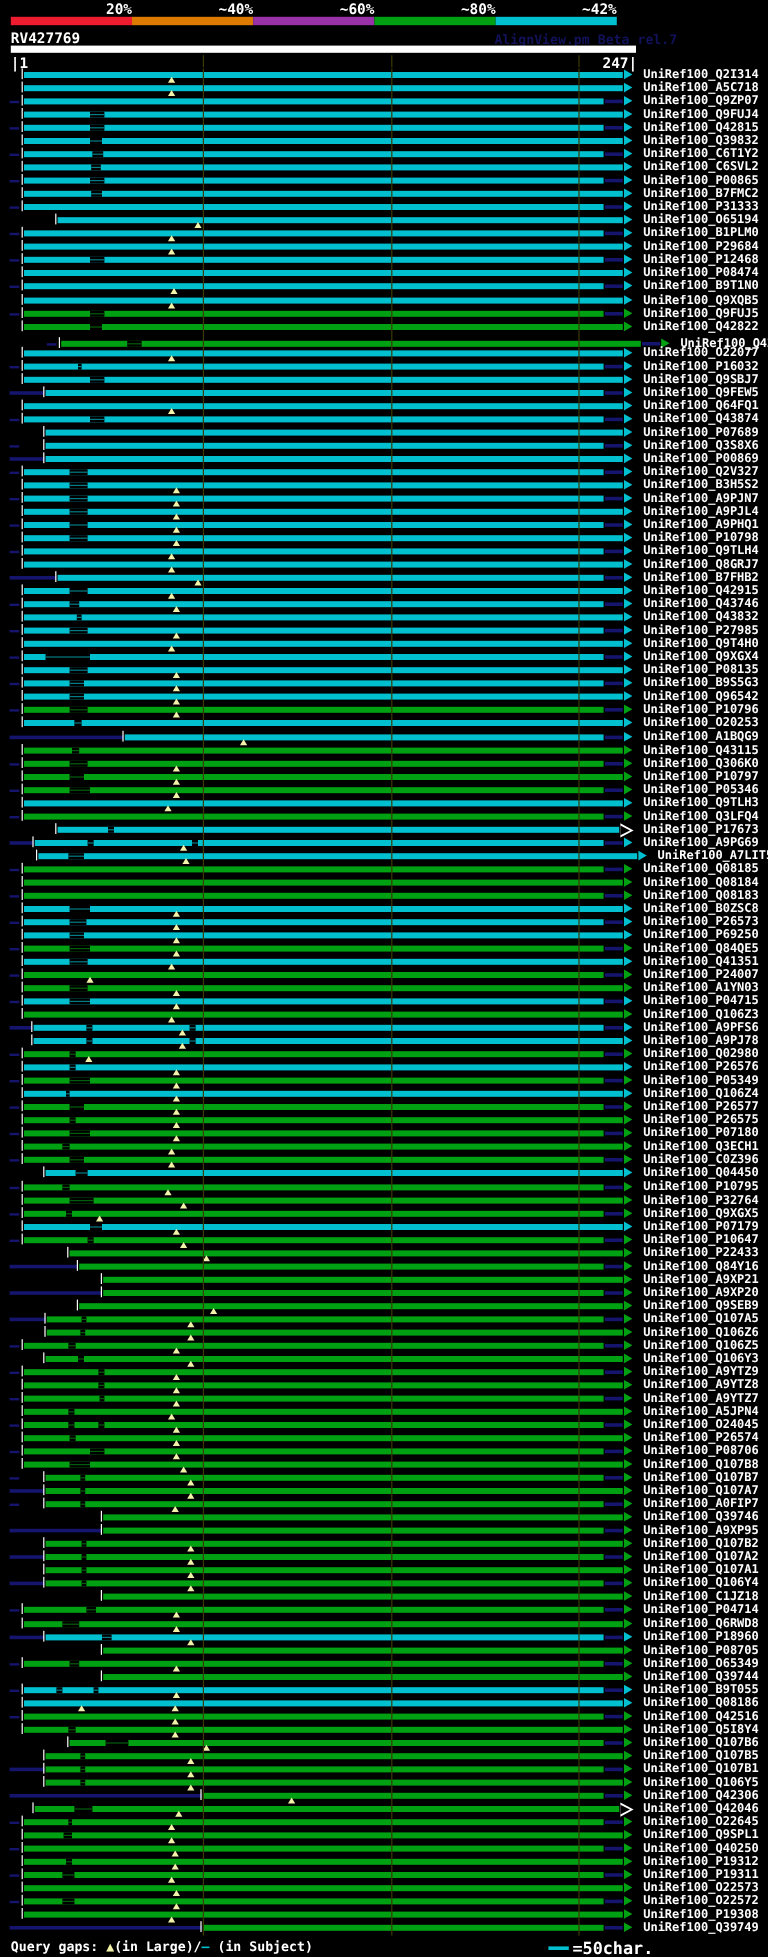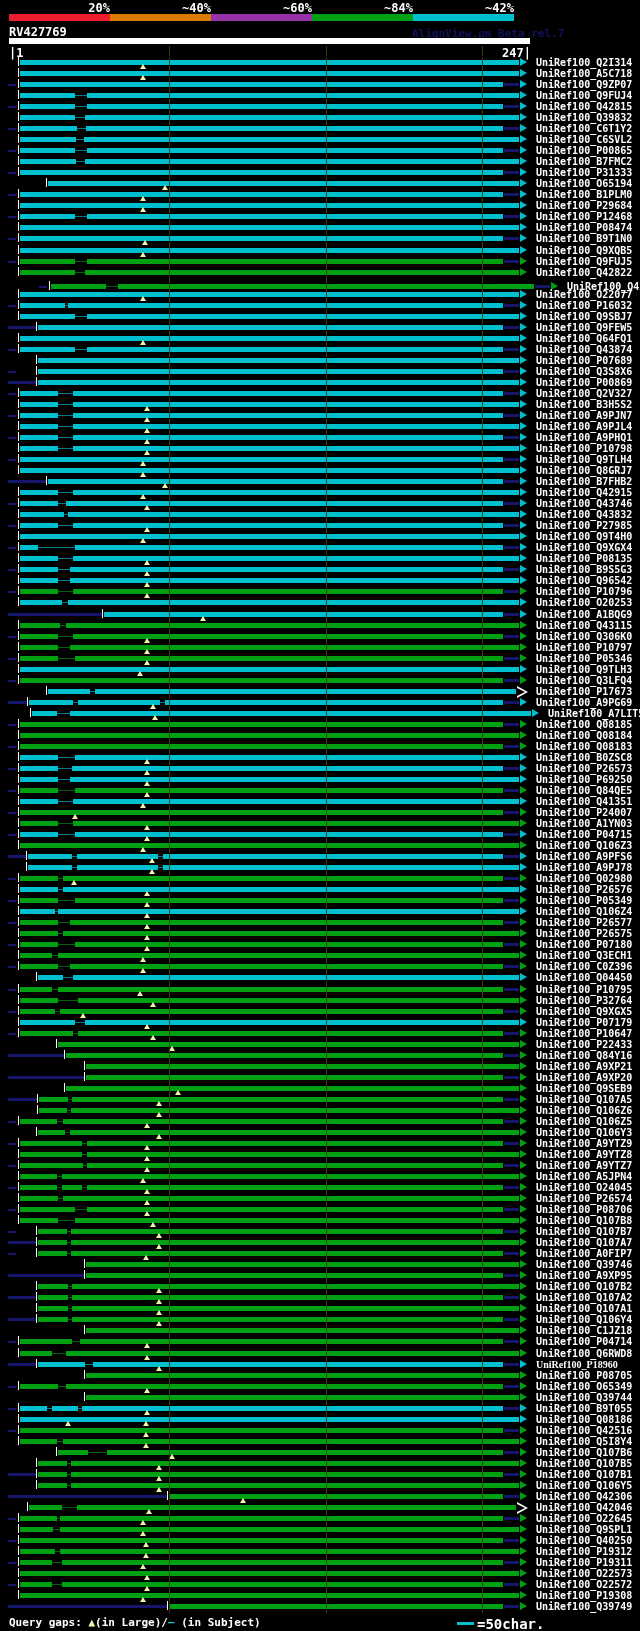--- a/index.html
+++ b/index.html
@@ -1115,21 +1115,21 @@
       </div>
       <div class="abs row" style="top: 1347.51px;">
         <div class="abs tick" style="left: 18px;"></div>
         <div class="abs bar" style="left: 20px; width: 499px; background: rgb(0, 160, 19);"></div>
         <div class="abs gap" style="left: 52px; width: 14px;"></div>
         <div class="abs gapline" style="left: 52px; width: 14px; background: rgb(0, 95, 11);"></div>
         <div class="abs arrow" style="left: 520px; border-left: 7px solid rgb(0, 160, 19);"></div>
         <div class="abs tri" style="left: 144px; border-bottom: 5px solid rgb(242, 242, 168);"></div>
         <div class="abs hit-label">UniRef100_Q6RWD8</div>
       </div>
-      <div class="abs row" style="top: 1358.54px; font-family: Liberation Serif, serif;">
+      <div class="abs row" style="top: 1358.54px;">
         <div class="abs navy" style="left: 8px; width: 29px; background: rgb(21, 21, 110);"></div>
         <div class="abs tick" style="left: 36px;"></div>
         <div class="abs bar" style="left: 38px; width: 465px; background: rgb(0, 191, 207);"></div>
         <div class="abs gap" style="left: 85px; width: 8px;"></div>
         <div class="abs gapline" style="left: 85px; width: 8px; background: rgb(0, 125, 136);"></div>
         <div class="abs navy" style="left: 504px; width: 15px; background: rgb(21, 21, 110);"></div>
         <div class="abs arrow" style="left: 520px; border-left: 7px solid rgb(0, 191, 207);"></div>
         <div class="abs tri" style="left: 156px; border-bottom: 5px solid rgb(242, 242, 168);"></div>
         <div class="abs hit-label">UniRef100_P18960</div>
       </div>
@@ -1339,21 +1339,21 @@
   <div class="abs" id="legend"><span>Query gaps: </span><span id="legend-tri" style="color: rgb(242, 242, 168);">▲</span><span>(in Large)/</span><span id="legend-dash" style="color: rgb(0, 191, 207);">–</span><span> (in Subject)</span></div>
   <div class="abs" id="legend-rule" style="background: rgb(0, 191, 207);"></div>
   <div class="abs wt" id="legend-right">=50char.</div>
 <div class="abs" style="left: 9px; top: 14px; width: 101px; height: 7px; background: rgb(237, 28, 46);"></div>
     <div class="abs wt scale-label" style="left: 50px; top: 1px;">20%</div>
     <div class="abs" style="left: 110px; top: 14px; width: 101px; height: 7px; background: rgb(221, 122, 0);"></div>
     <div class="abs wt scale-label" style="left: 151px; top: 1px;">~40%</div>
     <div class="abs" style="left: 211px; top: 14px; width: 101px; height: 7px; background: rgb(153, 50, 168);"></div>
     <div class="abs wt scale-label" style="left: 252px; top: 1px;">~60%</div>
     <div class="abs" style="left: 312px; top: 14px; width: 101px; height: 7px; background: rgb(0, 160, 19);"></div>
-    <div class="abs wt scale-label" style="left: 353px; top: 1px;">~84%</div>
+    <div class="abs wt scale-label" style="left: 353px; top: 1px;">~80%</div>
     <div class="abs" style="left: 413px; top: 14px; width: 101px; height: 7px; background: rgb(0, 191, 207);"></div>
     <div class="abs wt scale-label" style="left: 454px; top: 1px;">~42%</div>
     <div class="abs ruler-tick" style="left: 169px; background: rgb(59, 59, 6);"></div>
     <div class="abs gridline" style="left: 169px; background: rgb(59, 59, 6);"></div>
     <div class="abs ruler-tick" style="left: 326px; background: rgb(59, 59, 6);"></div>
     <div class="abs gridline" style="left: 326px; background: rgb(59, 59, 6);"></div>
     <div class="abs ruler-tick" style="left: 482px; background: rgb(59, 59, 6);"></div>
     <div class="abs gridline" style="left: 482px; background: rgb(59, 59, 6);"></div>
   </div>
 

